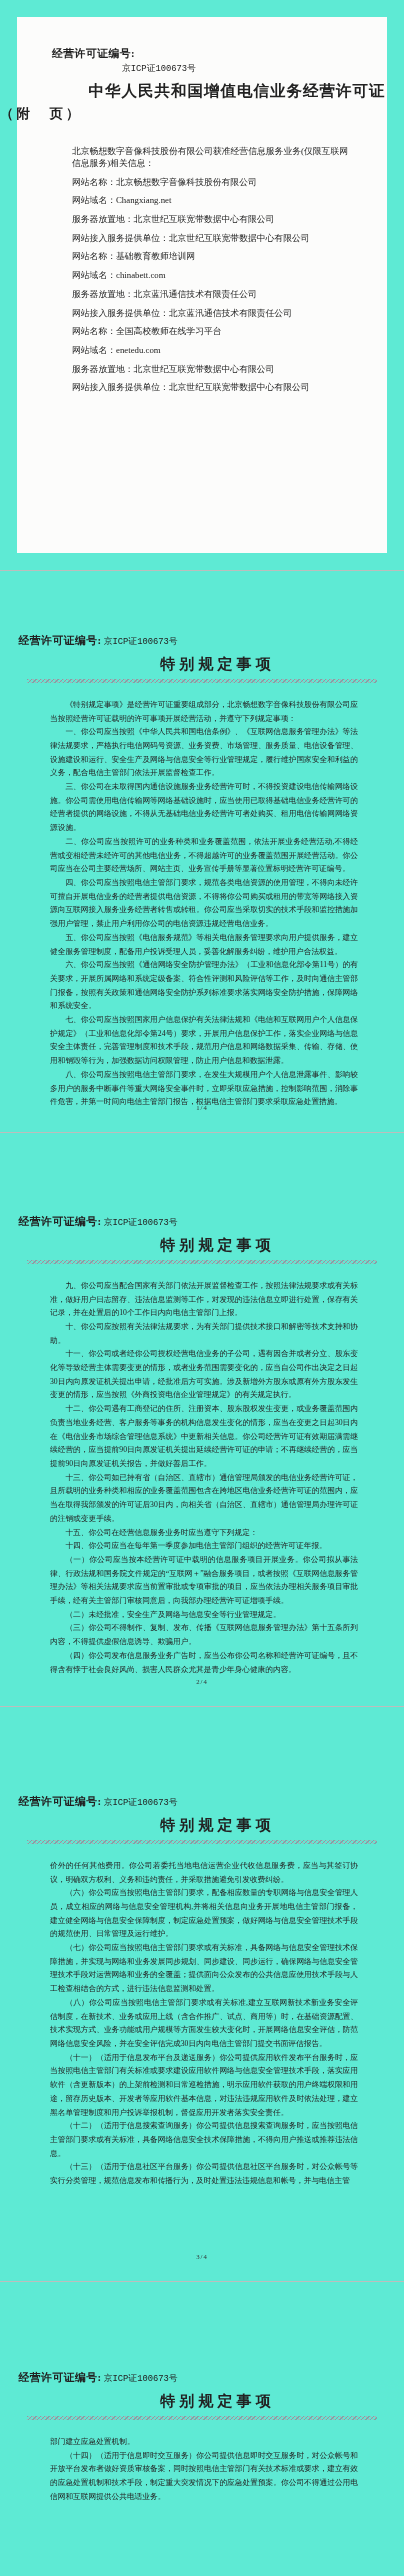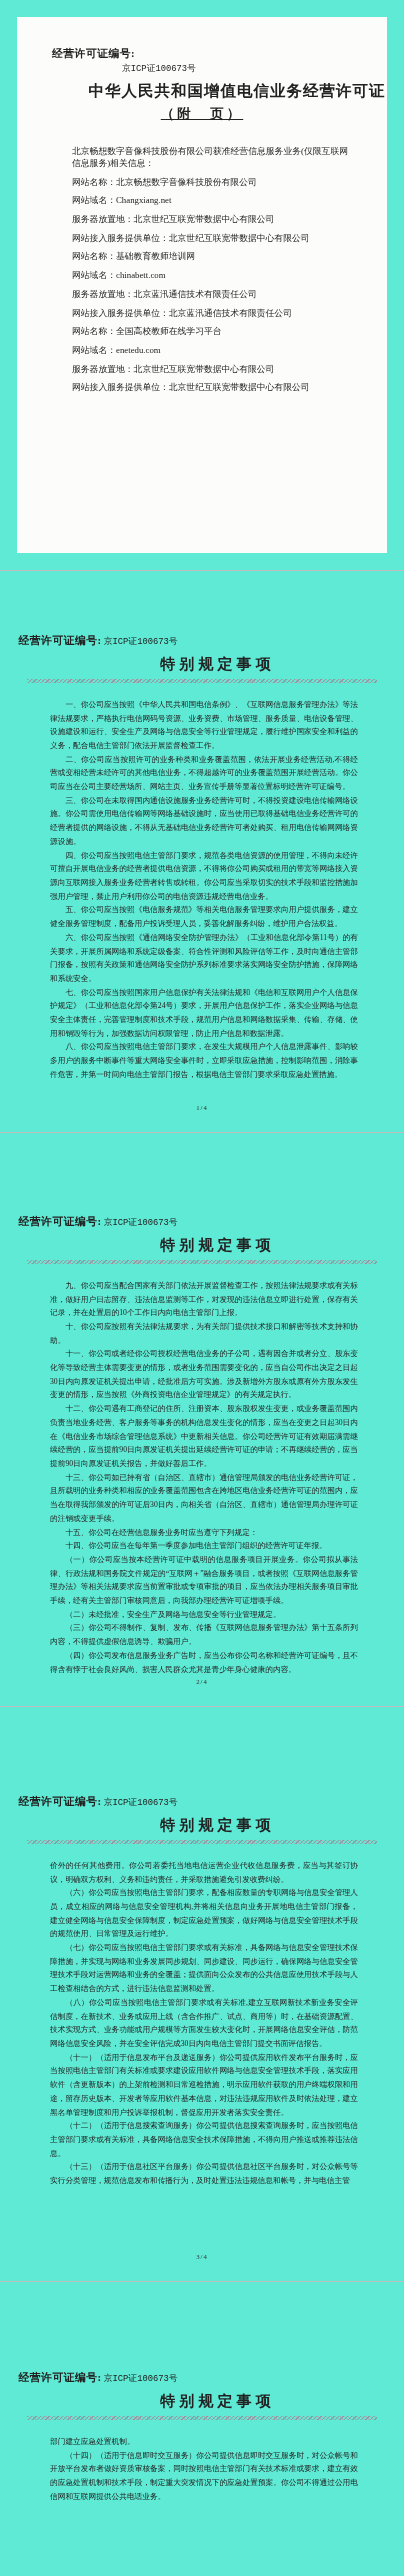--- a/index.html
+++ b/index.html
@@ -17,21 +17,21 @@
     background:
       repeating-radial-gradient(circle at 3.1px 3.1px,#9aa4b0 0 1px,#d4d9df 1px 2.1px,#aeb7c1 2.1px 3.6px,#e2e5e9 3.6px 5.2px),
       repeating-linear-gradient(90deg,#c2c9d1 0 1.5px,#9aa4b0 1.5px 3.1px);
     background-size:10.8px 10.8px,10.8px 10.8px;
     box-shadow:inset 0 0 0 1px #8d97a3;}
   .cert-inner{position:absolute;inset:17px;background:#fcfcfb;}
   .cert-head{position:absolute;top:47px;left:52px;}
   .cert-label{font-size:10.8px;font-weight:bold;letter-spacing:0.5px;}
   .cert-no{display:block;margin:2.1px 0 0 70px;font-size:8.8px;font-family:"Liberation Mono","DejaVu Sans Mono",monospace;}
   .cert-title{position:absolute;top:81px;left:0;width:100%;text-align:center;font-size:15.5px;font-weight:bold;letter-spacing:1px;padding-left:35px;}
-  .cert-sub{position:absolute;top:105px;left:0;width:100%;text-align:center;font-size:13.4px;font-weight:bold;letter-spacing:3.1px;text-decoration:underline;}
+  .cert-sub{position:absolute;top:105px;left:0;width:100%;text-align:left;font-size:13.4px;font-weight:bold;letter-spacing:3.1px;}
   .cert-body{position:absolute;top:145px;left:72px;right:56px;font-size:8.8px;line-height:12px;text-align:justify;}
   .cert-body p{margin:0 0 6.7px 0;}
 
   
   .sp-head{margin:0 0 0 18.5px;}
   .pt122{padding-top:63px;} .pt160{padding-top:82px;} .pt170{padding-top:88px;} .pt172{padding-top:89px;}
   .sp-label{font-size:10.8px;font-weight:bold;letter-spacing:0.5px;}
   .sp-no{font-size:8.8px;font-family:"Liberation Mono","DejaVu Sans Mono",monospace;}
   .sp-title{margin-top:7.2px;text-align:center;font-size:15px;font-weight:bold;letter-spacing:4.1px;padding-left:31px;}
   .sp-rule{height:4.1px;width:350px;margin:5.2px auto 0 auto;opacity:.85;
@@ -73,23 +73,24 @@
 </div>
 
 <div class="sheet s2 sep">
   <div class="sp-head pt122">
     <span class="sp-label">经营许可证编号:</span>
     <span class="sp-no">京ICP证100673号</span>
   </div>
   <div class="sp-title">特别规定事项</div>
   <div class="sp-rule"></div>
   <div class="sp-body">
+    <p>《特别规定事项》是经营许可证重要组成部分，北京畅想数字音像科技股份有限公司应当按照经营许可证载明的许可事项开展经营活动，并遵守下列规定事项：</p>
     <p>一、你公司应当按照《中华人民共和国电信条例》、《互联网信息服务管理办法》等法律法规要求，严格执行电信网码号资源、业务资费、市场管理、服务质量、电信设备管理、设施建设和运行、安全生产及网络与信息安全等行业管理规定，履行维护国家安全和利益的义务，配合电信主管部门依法开展监督检查工作。</p>
+    <p>三、你公司在未取得国内通信设施服务业务经营许可时，不得投资建设电信传输网络设施。你公司需使用电信传输网等网络基础设施时，应当使用已取得基础电信业务经营许可的经营者提供的网络设施，不得从无基础电信业务经营许可者处购买、租用电信传输网网络资源设施。</p>
     <p>二、你公司应当按照许可的业务种类和业务覆盖范围，依法开展业务经营活动,不得经营或变相经营未经许可的其他电信业务，不得超越许可的业务覆盖范围开展经营活动。你公司应当在公司主要经营场所、网站主页、业务宣传手册等显著位置标明经营许可证编号。</p>
-    <p>三、你公司在未取得国内通信设施服务业务经营许可时，不得投资建设电信传输网络设施。你公司需使用电信传输网等网络基础设施时，应当使用已取得基础电信业务经营许可的经营者提供的网络设施，不得从无基础电信业务经营许可者处购买、租用电信传输网网络资源设施。</p>
     <p>四、你公司应当按照电信主管部门要求，规范各类电信资源的使用管理，不得向未经许可擅自开展电信业务的经营者提供电信资源，不得将你公司购买或租用的带宽等网络接入资源向互联网接入服务业务经营者转售或转租。你公司应当采取切实的技术手段和监控措施加强用户管理，禁止用户利用你公司的电信资源违规经营电信业务。</p>
     <p>五、你公司应当按照《电信服务规范》等相关电信服务管理要求向用户提供服务，建立健全服务管理制度，配备用户投诉受理人员，妥善化解服务纠纷，维护用户合法权益。</p>
     <p>六、你公司应当按照《通信网络安全防护管理办法》（工业和信息化部令第11号）的有关要求，开展所属网络和系统定级备案、符合性评测和风险评估等工作，及时向通信主管部门报备，按照有关政策和通信网络安全防护系列标准要求落实网络安全防护措施，保障网络和系统安全。</p>
     <p>七、你公司应当按照国家用户信息保护有关法律法规和《电信和互联网用户个人信息保护规定》（工业和信息化部令第24号）要求，开展用户信息保护工作，落实企业网络与信息安全主体责任，完善管理制度和技术手段，规范用户信息和网络数据采集、传输、存储、使用和销毁等行为，加强数据访问权限管理，防止用户信息和数据泄露。</p>
     <p>八、你公司应当按照电信主管部门要求，在发生大规模用户个人信息泄露事件、影响较多用户的服务中断事件等重大网络安全事件时，立即采取应急措施，控制影响范围，消除事件危害，并第一时间向电信主管部门报告，根据电信主管部门要求采取应急处置措施。</p>
   </div>
   <div class="sp-footer">1/4</div>
 </div>
 
 <div class="sheet s3 sep">

